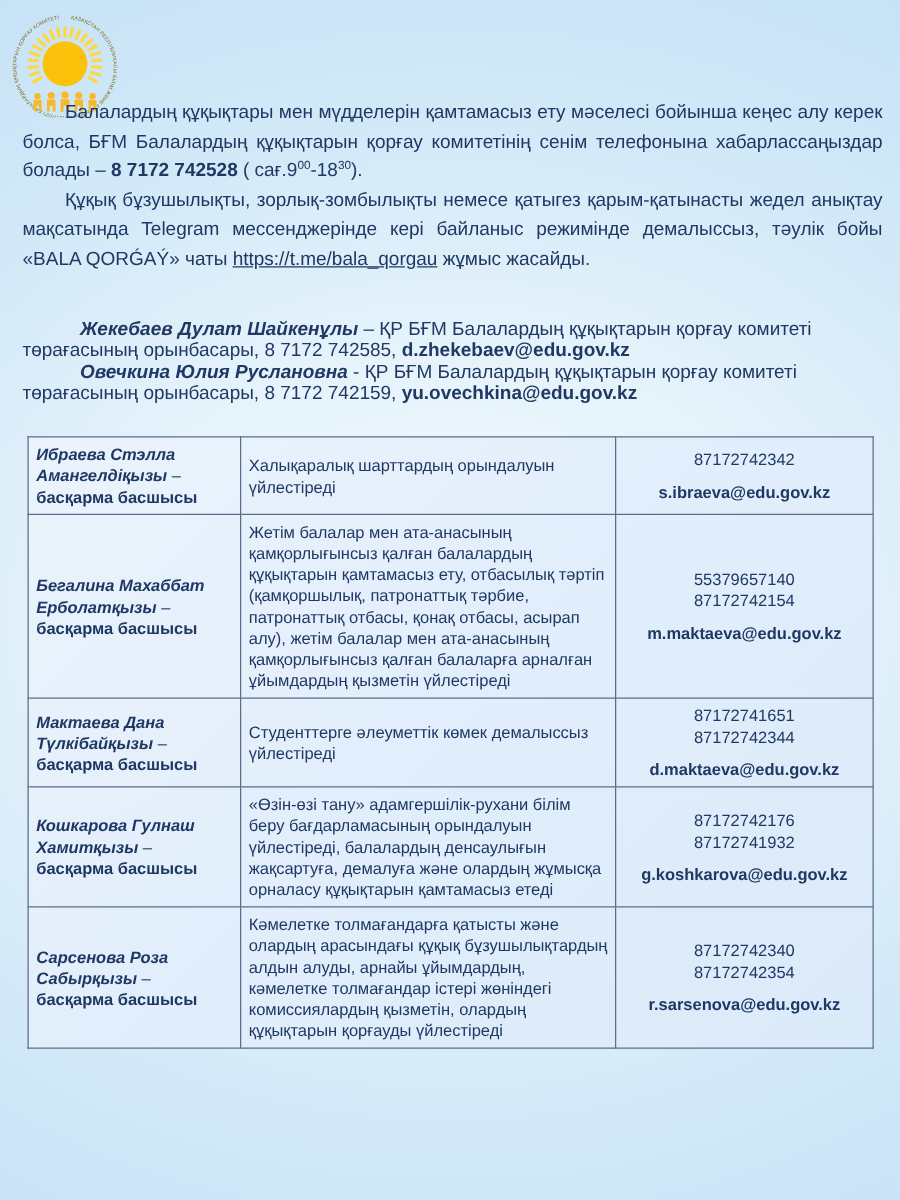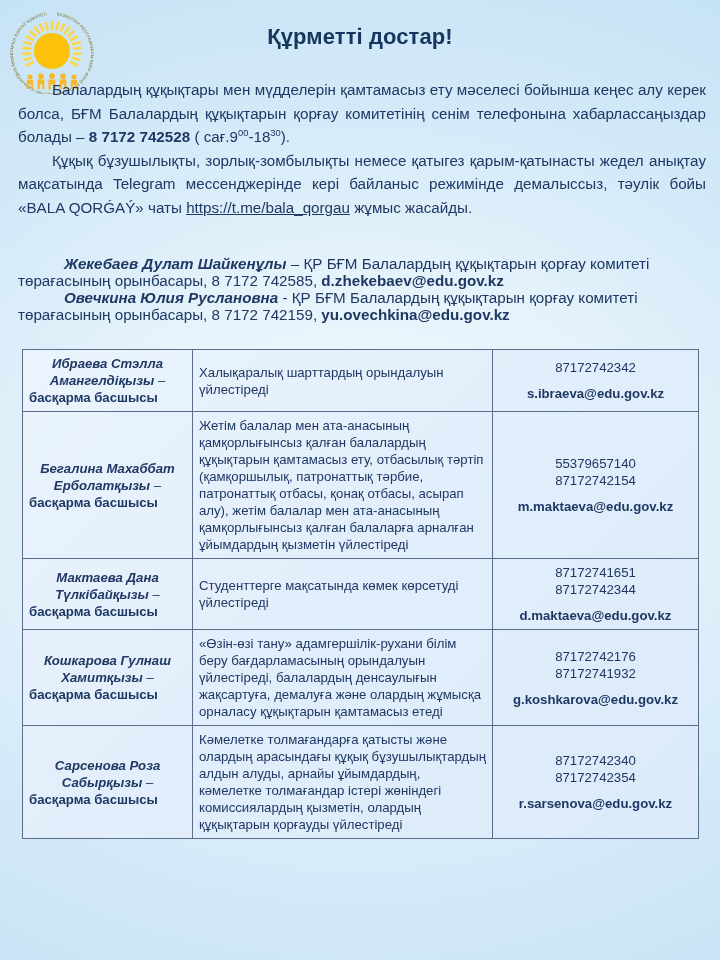--- a/index.html
+++ b/index.html
@@ -111,21 +111,20 @@
   col.c-contact { width: 206px; }
 
   td.name {
     text-align: left;
     padding-left: 9px;
   }
   td.name .pname {
     font-weight: bold;
     font-style: italic;
     display: block;
-    text-align: center;
   }
   td.name .ppos { font-weight: bold; font-style: normal; }
 
   td.duty {
     text-align: left;
     padding-left: 8px;
     padding-right: 8px;
   }
   td.contact {
     text-align: center;
@@ -200,21 +199,20 @@
           <path d="M -3.4,-2.4 h 6.8 v 9.6 h -2.2 v -4.7 h -2.4 v 4.7 h -2.2 z"></path>
         </g>
         <g transform="translate(22,0)">
           <circle cx="0" cy="-5" r="2.6"></circle>
           <path d="M -3.2,-2 h 6.4 v 9 h -2.1 v -4.4 h -2.2 v 4.4 h -2.1 z"></path>
         </g>
       </g>
     </svg>
   </div>
 
-  <div class="title">Құрметті достар!</div>
 
   <div class="bodytext">
     <p><span>Балалардың құқықтары мен мүдделерін  қамтамасыз ету мәселесі бойынша  кеңес алу  керек болса,  БҒМ Балалардың  құқықтарын қорғау комитетінің  сенім телефонына хабарлассаңыздар  болады – </span><span class="b">8 7172 742528</span><span> ( сағ.9</span><sup>00</sup><span>-18</span><sup>30</sup><span>).</span></p>
 
     <p><span>Құқық бұзушылықты, зорлық-зомбылықты немесе қатыгез қарым-қатынасты жедел анықтау мақсатында Telegram мессенджерінде кері байланыс режимінде демалыссыз, тәулік бойы «BALA QORǴAÝ»  чаты </span><a class="lnk" href="#">https://t.me/bala_qorgau</a><span> жұмыс жасайды.</span></p>
 
   </div>
 
   <div class="contacts">
     <p><span class="bi">Жекебаев Дулат Шайкенұлы</span><span> – </span><span>ҚР БҒМ Балалардың  құқықтарын қорғау  комитеті төрағасының орынбасары, 8 7172 742585, </span><span class="b">d.zhekebaev@edu.gov.kz</span></p>
@@ -254,21 +252,21 @@
             <span class="phone">87172742154</span>
             <span class="email">m.maktaeva@edu.gov.kz</span>
           </td>
         </tr>
 
         <tr>
           <td class="name">
             <span class="pname">Мактаева Дана Түлкібайқызы<span style="font-weight:normal;font-style:normal"> – </span></span>
             <span class="ppos">басқарма басшысы</span>
           </td>
-          <td class="duty">Студенттерге мақсатында көмек көрсетуді үйлестіреді</td>
+          <td class="duty">Студенттерге әлеуметтік көмек демалыссыз үйлестіреді</td>
           <td class="contact">
             <span class="phone">87172741651</span>
             <span class="phone">87172742344</span>
             <span class="email">d.maktaeva@edu.gov.kz</span>
           </td>
         </tr>
 
         <tr>
           <td class="name">
             <span class="pname">Кошкарова Гулнаш Хамитқызы<span style="font-weight:normal;font-style:normal"> – </span></span>

